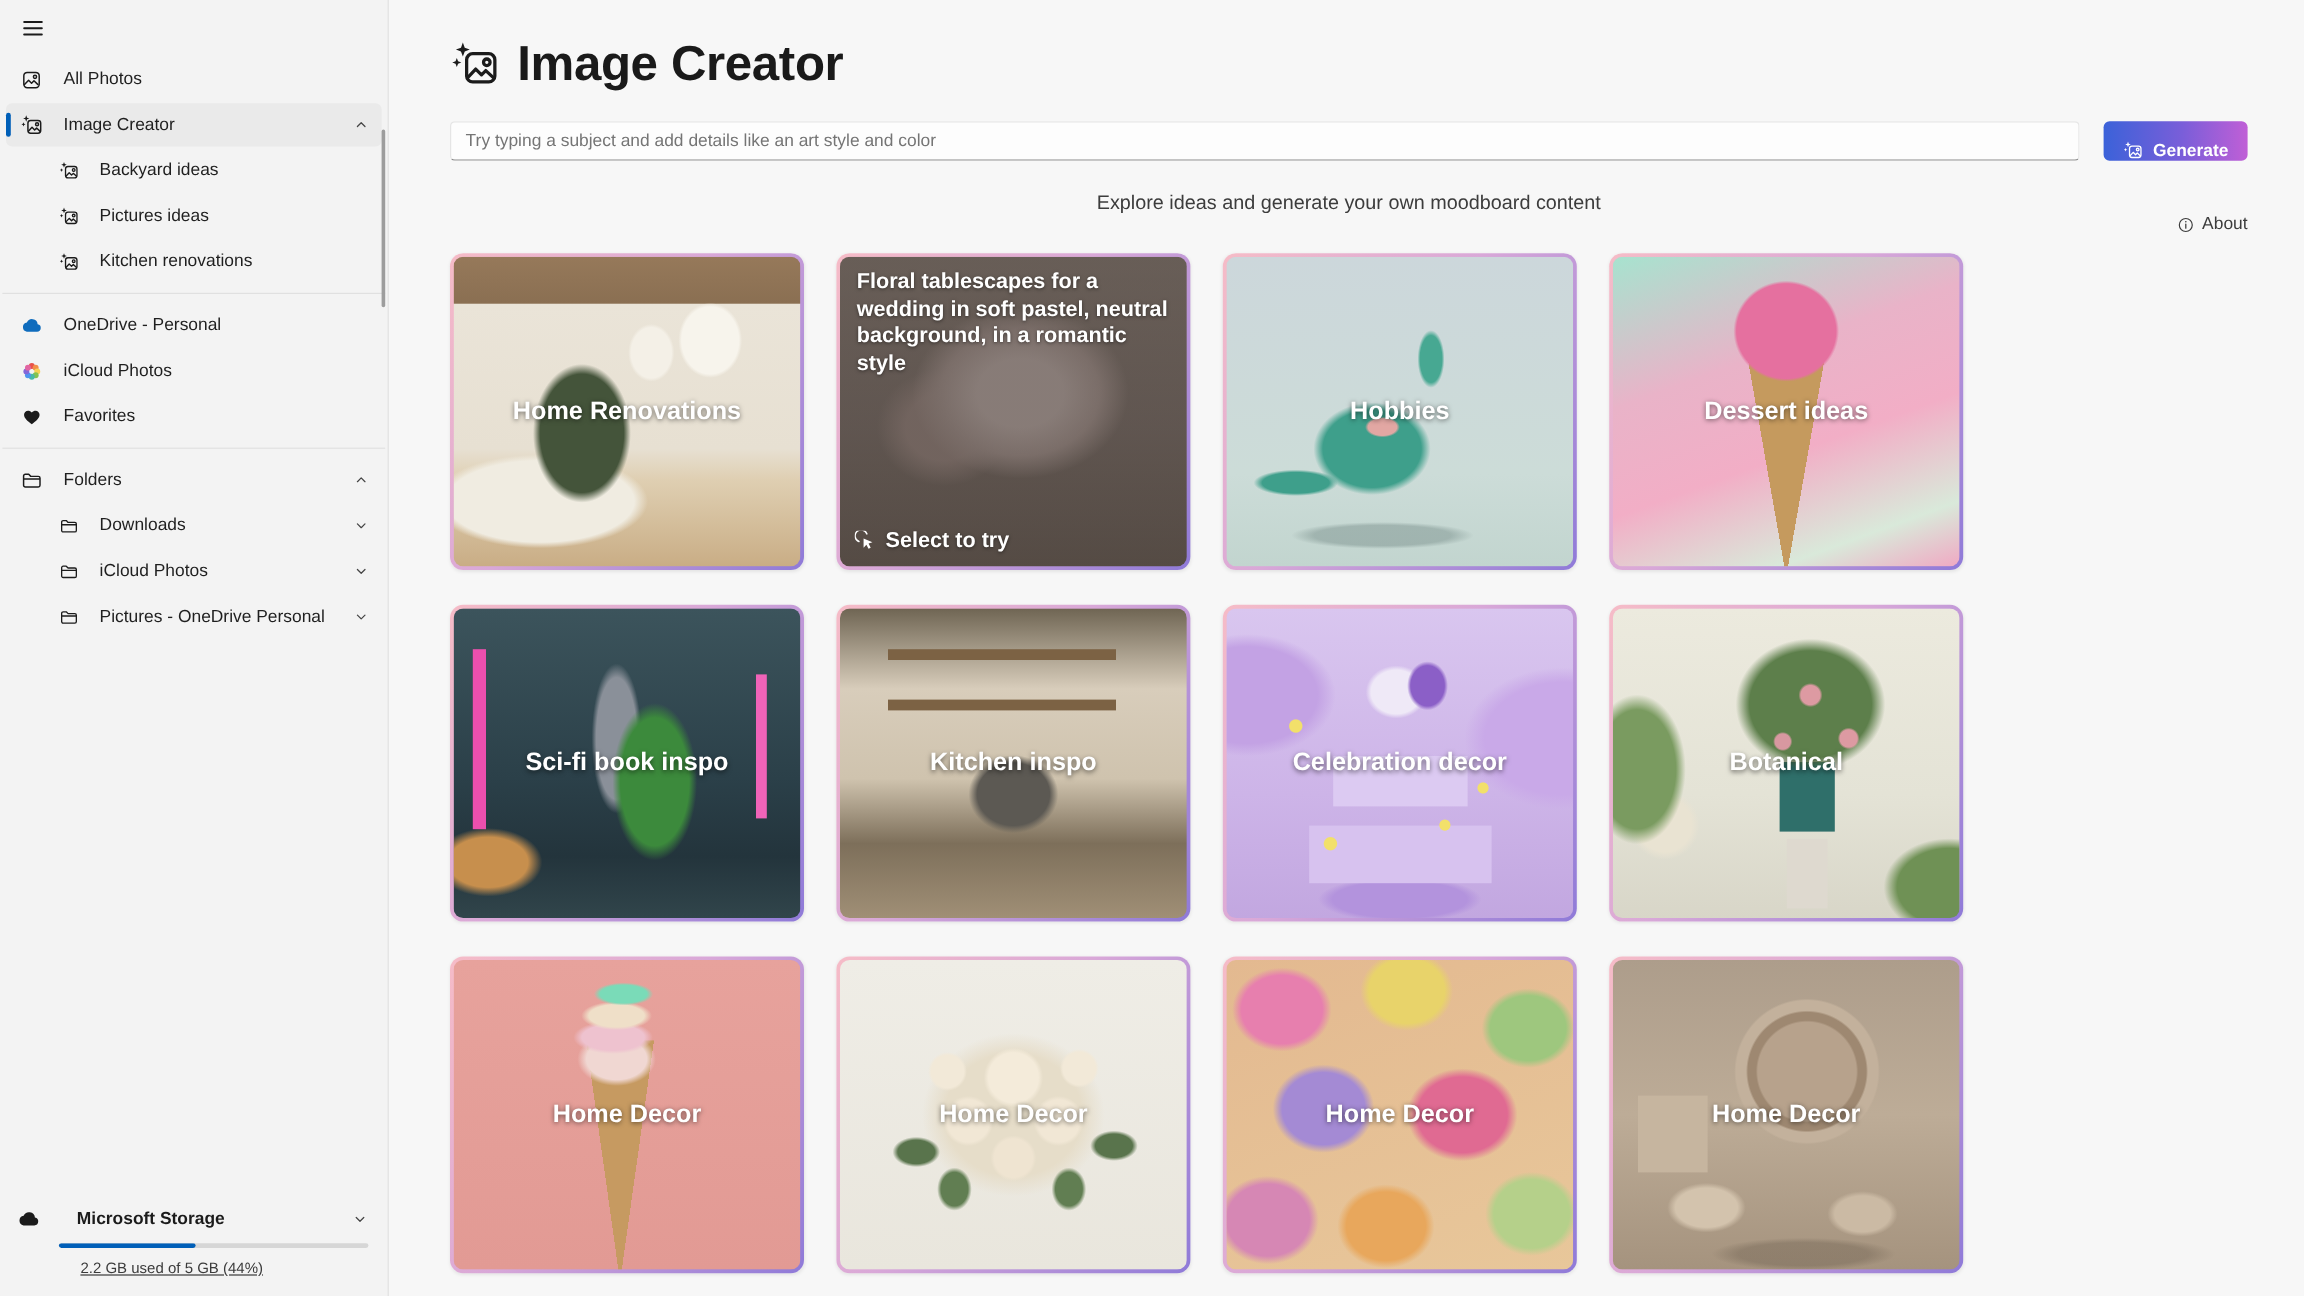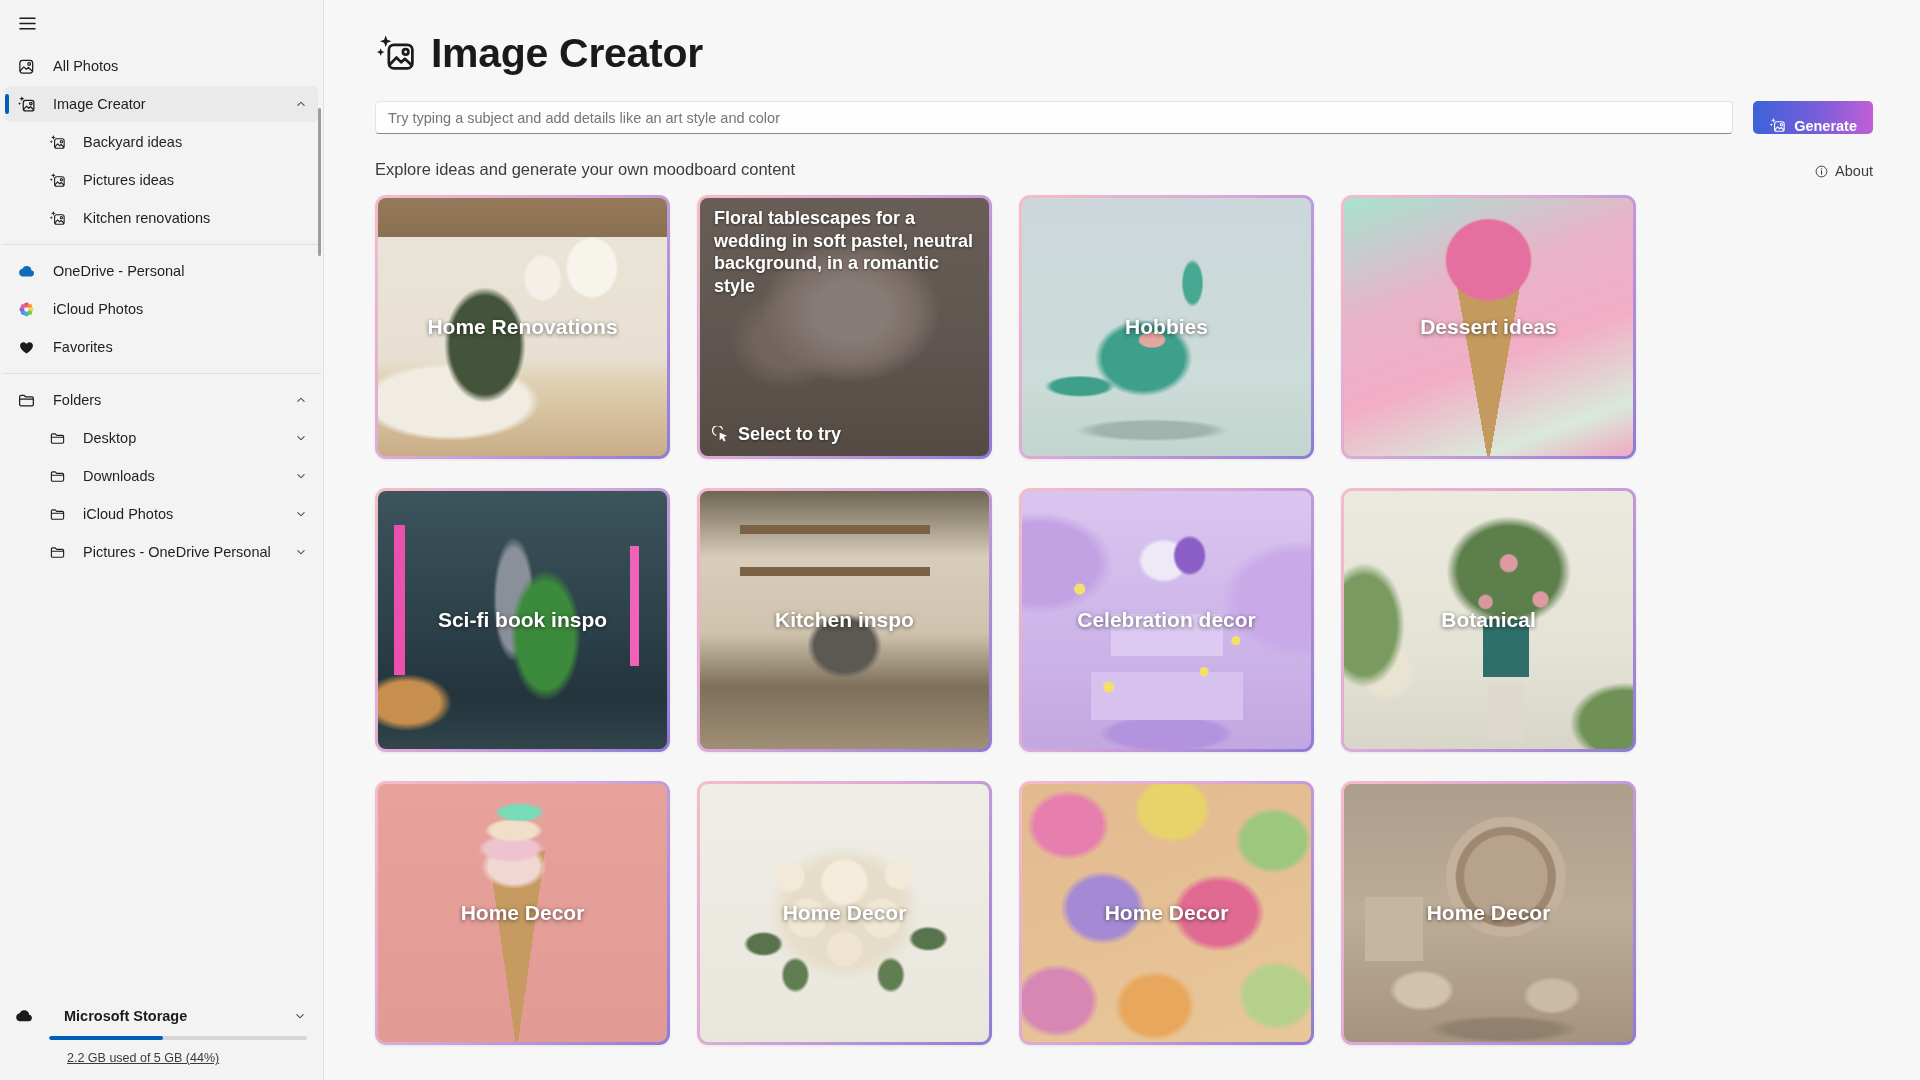--- a/index.html
+++ b/index.html
@@ -66,21 +66,21 @@
   }
   .prompt-input::placeholder { color:#757575; }
   .generate-btn {
     margin-left:20px; height:33px; padding:0 16px; border:none; border-radius:5px;
     background:linear-gradient(90deg,#3b62d9 0%,#7a5ed9 55%,#c05fd6 100%);
     color:#fff; font-size:14.5px; font-weight:600; display:flex; align-items:flex-end; gap:8px;
     cursor:pointer; font-family:"Liberation Sans","DejaVu Sans",sans-serif;
   }
   .generate-btn .ic { width:17px; height:17px; color:#fff; }
 
-  .explore-row { display:flex; align-items:flex-end; margin:26px 47px 0 50px; }
+  .explore-row { display:flex; align-items:center; margin:26px 47px 0 50px;flex-direction:column; }
   .explore-heading { font-size:16.5px; color:#3c3c3c; }
   .about-link { margin-left:auto; display:flex; align-items:center; gap:6px;
     font-size:14.5px; color:#3c3c3c; cursor:pointer; }
   .about-link .ic { width:15px; height:15px; color:#3c3c3c; }
 
   
   .grid {
     margin:16px 0 0 50px; display:grid;
     grid-template-columns:repeat(4,295px); grid-auto-rows:264px; gap:29px 27px;
   }
@@ -343,30 +343,20 @@
       <span>Folders</span>
       <span class="spacer"></span>
       <svg class="chev up">
           <use href="#ic-chevron-down"></use>
         </svg>
     </div>
     <div class="nav-item sub">
       <svg class="ic" style="width:17px;height:17px;flex-basis:17px">
           <use href="#ic-folder"></use>
         </svg>
-      <span>Desktop</span>
-      <span class="spacer"></span>
-      <svg class="chev">
-          <use href="#ic-chevron-down"></use>
-        </svg>
-    </div>
-    <div class="nav-item sub">
-      <svg class="ic" style="width:17px;height:17px;flex-basis:17px">
-          <use href="#ic-folder"></use>
-        </svg>
       <span>Downloads</span>
       <span class="spacer"></span>
       <svg class="chev">
           <use href="#ic-chevron-down"></use>
         </svg>
     </div>
     <div class="nav-item sub">
       <svg class="ic" style="width:17px;height:17px;flex-basis:17px">
           <use href="#ic-folder"></use>
         </svg>

